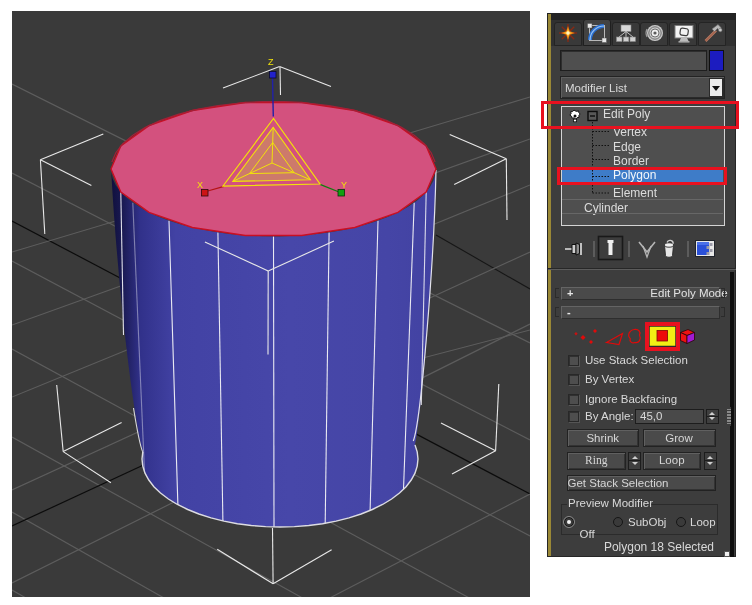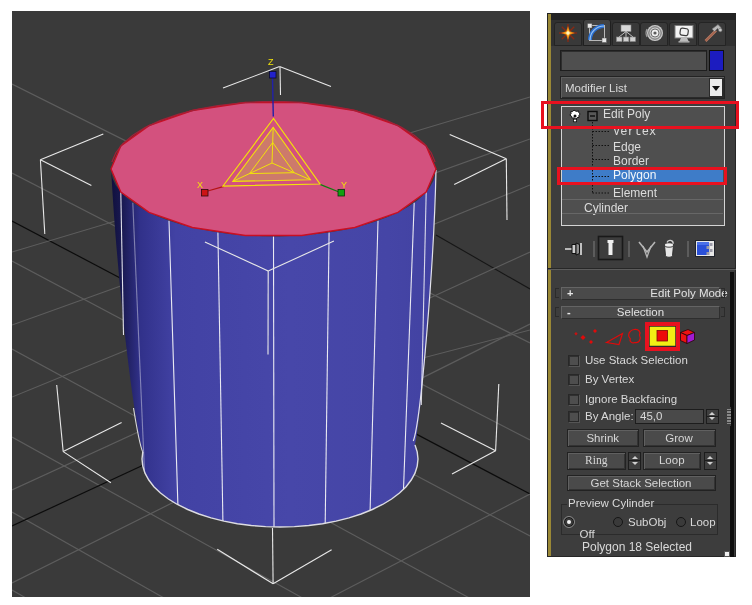--- a/index.html
+++ b/index.html
@@ -104,39 +104,38 @@
 <div style="position:absolute;left:669px;top:22px;width:28px;height:24px;background:#393939;border:1px solid #242424;border-radius:3px 3px 0 0;box-sizing:border-box;"></div>
 <div style="position:absolute;left:698px;top:22px;width:28px;height:24px;background:#393939;border:1px solid #242424;border-radius:3px 3px 0 0;box-sizing:border-box;"></div>
 <div style="position:absolute;left:560px;top:50px;width:147px;height:21px;background:#4f4f4f;border:1px solid #1e1e1e;box-shadow:inset 1px 1px 0 #2e2e2e;box-sizing:border-box;"></div>
 <div style="position:absolute;left:709px;top:50px;width:15px;height:21px;background:#1c1cc0;border:1px solid #101010;box-sizing:border-box;"></div>
 <div style="position:absolute;left:560px;top:76px;width:165px;height:23px;background:#4c4c4c;border:1px solid #232323;box-shadow:inset 1px 1px 0 #5f5f5f, inset -1px -1px 0 #2a2a2a;box-sizing:border-box;"></div>
 <div style="position:absolute;left:565px;top:81px;width:110px;height:14px;color:#d9d9d9;font-family:'Liberation Sans',sans-serif;font-size:11.5px;line-height:14px;">Modifier List</div>
 <div style="position:absolute;left:709px;top:78px;width:14px;height:19px;background:#ececec;border:1px solid #2a2a2a;box-sizing:border-box;"></div>
 <div style="position:absolute;left:712px;top:86px;width:0;height:0;border-left:4px solid transparent;border-right:4px solid transparent;border-top:5px solid #101010;"></div>
 <div style="position:absolute;left:561px;top:105.5px;width:164px;height:120px;background:#4f4f4f;border:1px solid #d4d4d4;box-sizing:border-box;"></div>
 <div style="position:absolute;left:603px;top:107px;color:#dcdcdc;font-family:'Liberation Sans',sans-serif;font-size:12px;line-height:14px;white-space:nowrap;">Edit Poly</div>
-<div style="position:absolute;left:613px;top:125px;color:#dcdcdc;font-family:Liberation Mono, monospace;font-size:12px;line-height:14px;white-space:nowrap;">Vertex</div>
+<div style="position:absolute;left:613px;top:125px;color:#dcdcdc;font-family:Liberation Sans, sans-serif;font-size:12px;line-height:14px;white-space:nowrap;">Vertex</div>
 <div style="position:absolute;left:613px;top:139.5px;color:#dcdcdc;font-family:'Liberation Sans',sans-serif;font-size:12px;line-height:14px;white-space:nowrap;text-align:right;">Edge</div>
 <div style="position:absolute;left:613px;top:153.5px;color:#dcdcdc;font-family:'Liberation Sans',sans-serif;font-size:12px;line-height:14px;white-space:nowrap;">Border</div>
 <div style="position:absolute;left:562px;top:169.5px;width:161px;height:13.5px;background:#3e7cc8;"></div>
 <div style="position:absolute;left:613px;top:168px;color:#dcdcdc;font-family:'Liberation Sans',sans-serif;font-size:12px;line-height:14px;white-space:nowrap;color:#f2f6fa;">Polygon</div>
 <div style="position:absolute;left:613px;top:185.5px;color:#dcdcdc;font-family:'Liberation Sans',sans-serif;font-size:12px;line-height:14px;white-space:nowrap;">Element</div>
 <div style="position:absolute;left:584px;top:200.5px;color:#dcdcdc;font-family:'Liberation Sans',sans-serif;font-size:12px;line-height:14px;white-space:nowrap;">Cylinder</div>
 <div style="position:absolute;left:562px;top:199px;width:161px;height:1px;background:#676767;"></div>
 <div style="position:absolute;left:562px;top:212.5px;width:161px;height:1px;background:#676767;"></div>
 <div style="position:absolute;left:548px;top:268px;width:188px;height:1px;background:#272727;"></div>
 <div style="position:absolute;left:548px;top:269px;width:188px;height:1px;background:#5c5c5c;"></div>
 <div style="position:absolute;left:561px;top:287px;width:159px;height:13px;background:#4a4a4a;border:1px solid #646464;border-bottom-color:#2e2e2e;border-right-color:#2e2e2e;box-sizing:border-box;"></div>
 <div style="position:absolute;left:567px;top:286px;width:10px;height:13px;color:#e6e6e6;font-family:'Liberation Sans',sans-serif;font-size:11px;line-height:14px;font-weight:bold;">+</div>
 <div style="position:absolute;left:561px;top:287px;width:190px;height:12px;text-align:center;color:#e2e2e2;font-family:'Liberation Sans',sans-serif;font-size:11.5px;line-height:13px;margin-left:33px;">Edit Poly Mode</div>
 <div style="position:absolute;left:555px;top:288px;width:4px;height:10px;border:1px solid #2b2b2b;border-right:none;box-sizing:border-box;"></div>
 <div style="position:absolute;left:721px;top:288px;width:4px;height:10px;border:1px solid #2b2b2b;border-left:none;box-sizing:border-box;"></div>
 <div style="position:absolute;left:561px;top:306px;width:159px;height:13px;background:#4a4a4a;border:1px solid #646464;border-bottom-color:#2e2e2e;border-right-color:#2e2e2e;box-sizing:border-box;"></div>
 <div style="position:absolute;left:567px;top:305px;width:10px;height:13px;color:#e6e6e6;font-family:'Liberation Sans',sans-serif;font-size:11px;line-height:14px;font-weight:bold;">-</div>
-<div style="position:absolute;left:561px;top:306px;width:159px;height:12px;text-align:center;color:#e2e2e2;font-family:'Liberation Sans',sans-serif;font-size:11.5px;line-height:13px;">Selection</div>
 <div style="position:absolute;left:555px;top:307px;width:4px;height:10px;border:1px solid #2b2b2b;border-right:none;box-sizing:border-box;"></div>
 <div style="position:absolute;left:721px;top:307px;width:4px;height:10px;border:1px solid #2b2b2b;border-left:none;box-sizing:border-box;"></div>
 <div style="position:absolute;left:568px;top:355px;width:11px;height:11px;background:#4e4e4e;border:1px solid #282828;box-shadow:inset 1px 1px 0 #303030, 1px 1px 0 #555;box-sizing:border-box;"></div>
 <div style="position:absolute;left:585px;top:353px;color:#d9d9d9;font-family:'Liberation Sans',sans-serif;font-size:11.5px;line-height:15px;white-space:nowrap;">Use Stack Selection</div>
 <div style="position:absolute;left:568px;top:373.5px;width:11px;height:11px;background:#4e4e4e;border:1px solid #282828;box-shadow:inset 1px 1px 0 #303030, 1px 1px 0 #555;box-sizing:border-box;"></div>
 <div style="position:absolute;left:585px;top:371.5px;color:#d9d9d9;font-family:'Liberation Sans',sans-serif;font-size:11.5px;line-height:15px;white-space:nowrap;">By Vertex</div>
 <div style="position:absolute;left:568px;top:394px;width:11px;height:11px;background:#4e4e4e;border:1px solid #282828;box-shadow:inset 1px 1px 0 #303030, 1px 1px 0 #555;box-sizing:border-box;"></div>
 <div style="position:absolute;left:585px;top:392px;color:#d9d9d9;font-family:'Liberation Sans',sans-serif;font-size:11.5px;line-height:15px;white-space:nowrap;">Ignore Backfacing</div>
 <div style="position:absolute;left:568px;top:411px;width:11px;height:11px;background:#4e4e4e;border:1px solid #282828;box-shadow:inset 1px 1px 0 #303030, 1px 1px 0 #555;box-sizing:border-box;"></div>
 <div style="position:absolute;left:585px;top:409px;color:#d9d9d9;font-family:'Liberation Sans',sans-serif;font-size:11.5px;line-height:15px;white-space:nowrap;">By Angle:</div>
@@ -151,34 +150,34 @@
 <div style="position:absolute;left:566.5px;top:452px;width:59.5px;height:17.5px;background:#4a4a4a;border:1px solid #222;box-shadow:inset 1px 1px 0 #606060, inset -1px -1px 0 #333;box-sizing:border-box;text-align:center;color:#d6d6d6;font-family:Liberation Serif, serif;font-size:11.5px;line-height:15.5px;">Ring</div>
 <div style="position:absolute;left:628px;top:452px;width:13px;height:17.5px;background:#3f3f3f;border:1px solid #1d1d1d;box-sizing:border-box;"></div>
 <div style="position:absolute;left:631.5px;top:456.25px;width:0;height:0;border-left:3px solid transparent;border-right:3px solid transparent;border-bottom:3.5px solid #cfcfcf;"></div>
 <div style="position:absolute;left:631.5px;top:461.75px;width:0;height:0;border-left:3px solid transparent;border-right:3px solid transparent;border-top:3.5px solid #cfcfcf;"></div>
 <div style="position:absolute;left:629px;top:460.25px;width:11px;height:1px;background:#1d1d1d;"></div>
 <div style="position:absolute;left:642.5px;top:452px;width:58.5px;height:17.5px;background:#4a4a4a;border:1px solid #222;box-shadow:inset 1px 1px 0 #606060, inset -1px -1px 0 #333;box-sizing:border-box;text-align:center;color:#d6d6d6;font-family:'Liberation Sans',sans-serif;font-size:11.5px;line-height:15.5px;">Loop</div>
 <div style="position:absolute;left:703.5px;top:452px;width:13px;height:17.5px;background:#3f3f3f;border:1px solid #1d1d1d;box-sizing:border-box;"></div>
 <div style="position:absolute;left:707.0px;top:456.25px;width:0;height:0;border-left:3px solid transparent;border-right:3px solid transparent;border-bottom:3.5px solid #cfcfcf;"></div>
 <div style="position:absolute;left:707.0px;top:461.75px;width:0;height:0;border-left:3px solid transparent;border-right:3px solid transparent;border-top:3.5px solid #cfcfcf;"></div>
 <div style="position:absolute;left:704.5px;top:460.25px;width:11px;height:1px;background:#1d1d1d;"></div>
-<div style="position:absolute;left:566.5px;top:474.5px;width:149px;height:16.5px;background:#4a4a4a;border:1px solid #222;box-shadow:inset 1px 1px 0 #606060, inset -1px -1px 0 #333;box-sizing:border-box;text-align:center;color:#d6d6d6;font-family:'Liberation Sans',sans-serif;font-size:11.5px;line-height:14.5px;">Get Stack Selection</div>
+<div style="position:absolute;left:566.5px;top:474.5px;width:149px;height:16.5px;background:#4a4a4a;border:1px solid #222;box-shadow:inset 1px 1px 0 #606060, inset -1px -1px 0 #333;box-sizing:border-box;text-align:left;color:#d6d6d6;font-family:'Liberation Sans',sans-serif;font-size:11.5px;line-height:14.5px;">Get Stack Selection</div>
 <div style="position:absolute;left:561px;top:504px;width:157px;height:31px;border:1px solid #2b2b2b;border-top:none;box-sizing:border-box;"></div>
 <div style="position:absolute;left:561px;top:504px;width:6px;height:1px;background:#2b2b2b;"></div>
 <div style="position:absolute;left:651px;top:504px;width:67px;height:1px;background:#2b2b2b;"></div>
-<div style="position:absolute;left:568px;top:497px;color:#d9d9d9;font-family:'Liberation Sans',sans-serif;font-size:11.5px;line-height:13px;white-space:nowrap;">Preview Cylinder</div>
+<div style="position:absolute;left:568px;top:497px;color:#d9d9d9;font-family:'Liberation Sans',sans-serif;font-size:11.5px;line-height:13px;white-space:nowrap;">Preview Modifier</div>
 <div style="position:absolute;left:564px;top:517px;width:10px;height:10px;border-radius:50%;background:#3a3a3a;border:1.5px solid #161616;box-sizing:border-box;"></div>
 <div style="position:absolute;left:567px;top:520px;width:4px;height:4px;border-radius:50%;background:#f2f2f2;"></div>
 <div style="position:absolute;left:563px;top:516px;width:12px;height:12px;border-radius:50%;border:1px solid #8a8a8a;box-sizing:border-box;"></div>
 <div style="position:absolute;left:579.5px;top:515px;color:#d9d9d9;font-family:'Liberation Sans',sans-serif;font-size:11.5px;line-height:14px;white-space:nowrap;margin-top:12px;">Off</div>
 <div style="position:absolute;left:613px;top:517px;width:10px;height:10px;border-radius:50%;background:#3a3a3a;border:1.5px solid #161616;box-sizing:border-box;"></div>
 <div style="position:absolute;left:628px;top:515px;color:#d9d9d9;font-family:'Liberation Sans',sans-serif;font-size:11.5px;line-height:14px;white-space:nowrap;">SubObj</div>
 <div style="position:absolute;left:676px;top:517px;width:10px;height:10px;border-radius:50%;background:#3a3a3a;border:1.5px solid #161616;box-sizing:border-box;"></div>
 <div style="position:absolute;left:690px;top:515px;color:#d9d9d9;font-family:'Liberation Sans',sans-serif;font-size:11.5px;line-height:14px;white-space:nowrap;">Loop</div>
-<div style="position:absolute;left:560px;top:540px;width:154px;text-align:center;color:#d9d9d9;font-family:'Liberation Sans',sans-serif;font-size:12px;line-height:14px;white-space:nowrap;">Polygon 18 Selected</div>
+<div style="position:absolute;left:560px;top:540px;width:154px;text-align:right;color:#d9d9d9;font-family:'Liberation Sans',sans-serif;font-size:12px;line-height:14px;white-space:nowrap;">Polygon 18 Selected</div>
 <div style="position:absolute;left:730px;top:272px;width:3.5px;height:285px;background:#0e0e0e;"></div>
 <div style="position:absolute;left:726.5px;top:407px;width:4.5px;height:19px;background:#8a8a8a;box-shadow:inset 0 2px 0 #3d3d3d, inset 0 -2px 0 #3d3d3d;"></div>
 <div style="position:absolute;left:726.5px;top:410px;width:4.5px;height:1px;background:#3d3d3d;"></div>
 <div style="position:absolute;left:726.5px;top:413px;width:4.5px;height:1px;background:#3d3d3d;"></div>
 <div style="position:absolute;left:726.5px;top:416px;width:4.5px;height:1px;background:#3d3d3d;"></div>
 <div style="position:absolute;left:726.5px;top:419px;width:4.5px;height:1px;background:#3d3d3d;"></div>
 <div style="position:absolute;left:726.5px;top:422px;width:4.5px;height:1px;background:#3d3d3d;"></div>
 <div style="position:absolute;left:724px;top:551px;width:6px;height:6px;background:#f0f0f0;border:1px solid #555;box-sizing:border-box;"></div>
 <svg style="position:absolute;left:551px;top:20px" width="184" height="26" viewBox="0 0 184 26">
 

